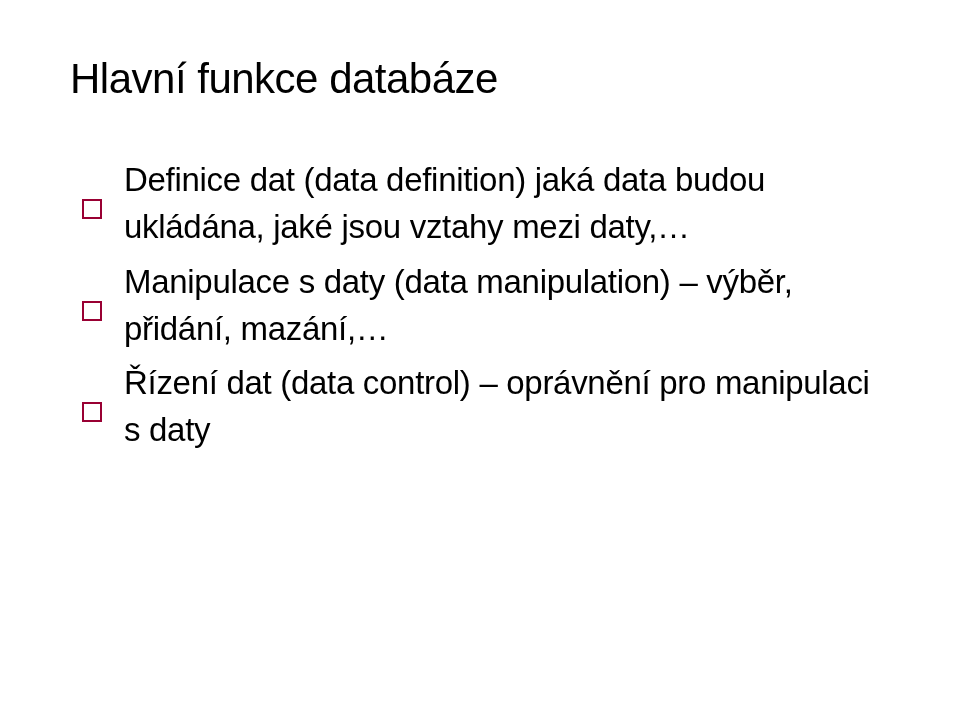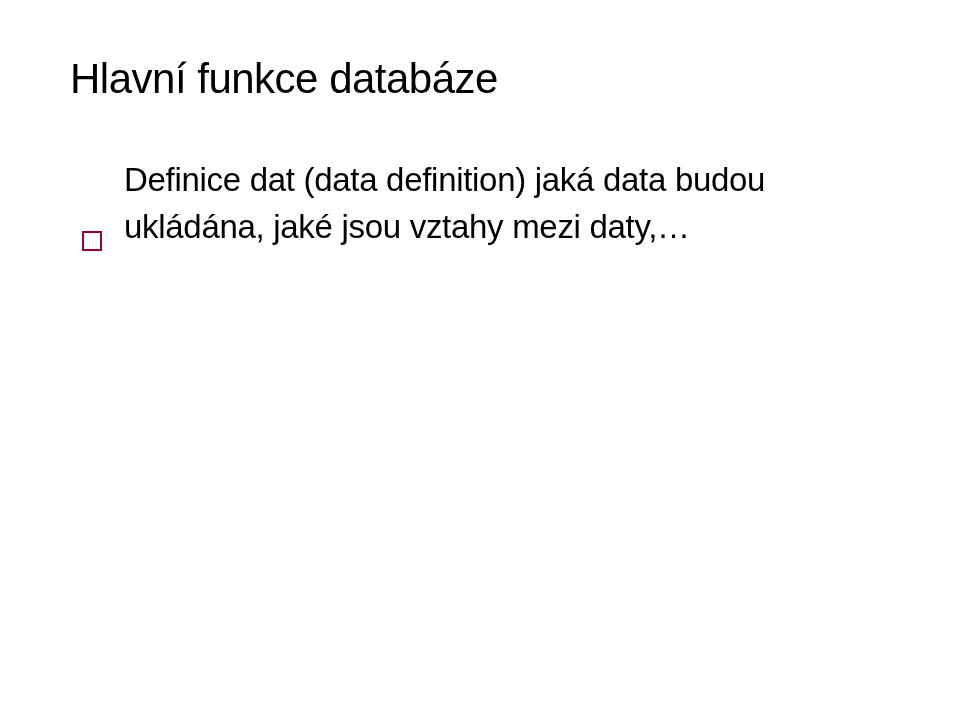--- a/index.html
+++ b/index.html
@@ -21,21 +21,21 @@
       color: #000000;
       margin-bottom: 54px;
       letter-spacing: -0.5px;
     }
     .bullet-list {
       list-style: none;
       padding-left: 12px;
     }
     .bullet-item {
       display: flex;
-      align-items: flex-end;
+      align-items: center;
       margin-bottom: 8px;
     }
     .bullet-marker {
       flex-shrink: 0;
       width: 20px;
       height: 20px;
       border: 2.5px solid #990033;
       margin-top: 10px;
       margin-right: 22px;
     }
@@ -49,13 +49,21 @@
 </head>
 <body>
 
 <h1 class="title">Hlavní funkce databáze</h1>
 
 <ul class="bullet-list">
   <li class="bullet-item">
     <span class="bullet-marker"></span>
     <span class="bullet-text">Definice dat (data definition) jaká data budou ukládána, jaké jsou vztahy mezi daty,…</span>
   </li>
+  <li class="bullet-item">
+    <span class="bullet-marker"></span>
+    <span class="bullet-text">Manipulace s daty (data manipulation) – výběr, přidání, mazání,…</span>
+  </li>
+  <li class="bullet-item">
+    <span class="bullet-marker"></span>
+    <span class="bullet-text">Řízení dat (data control) – oprávnění pro manipulaci s daty</span>
+  </li>
 </ul>
 
 </body></html>

